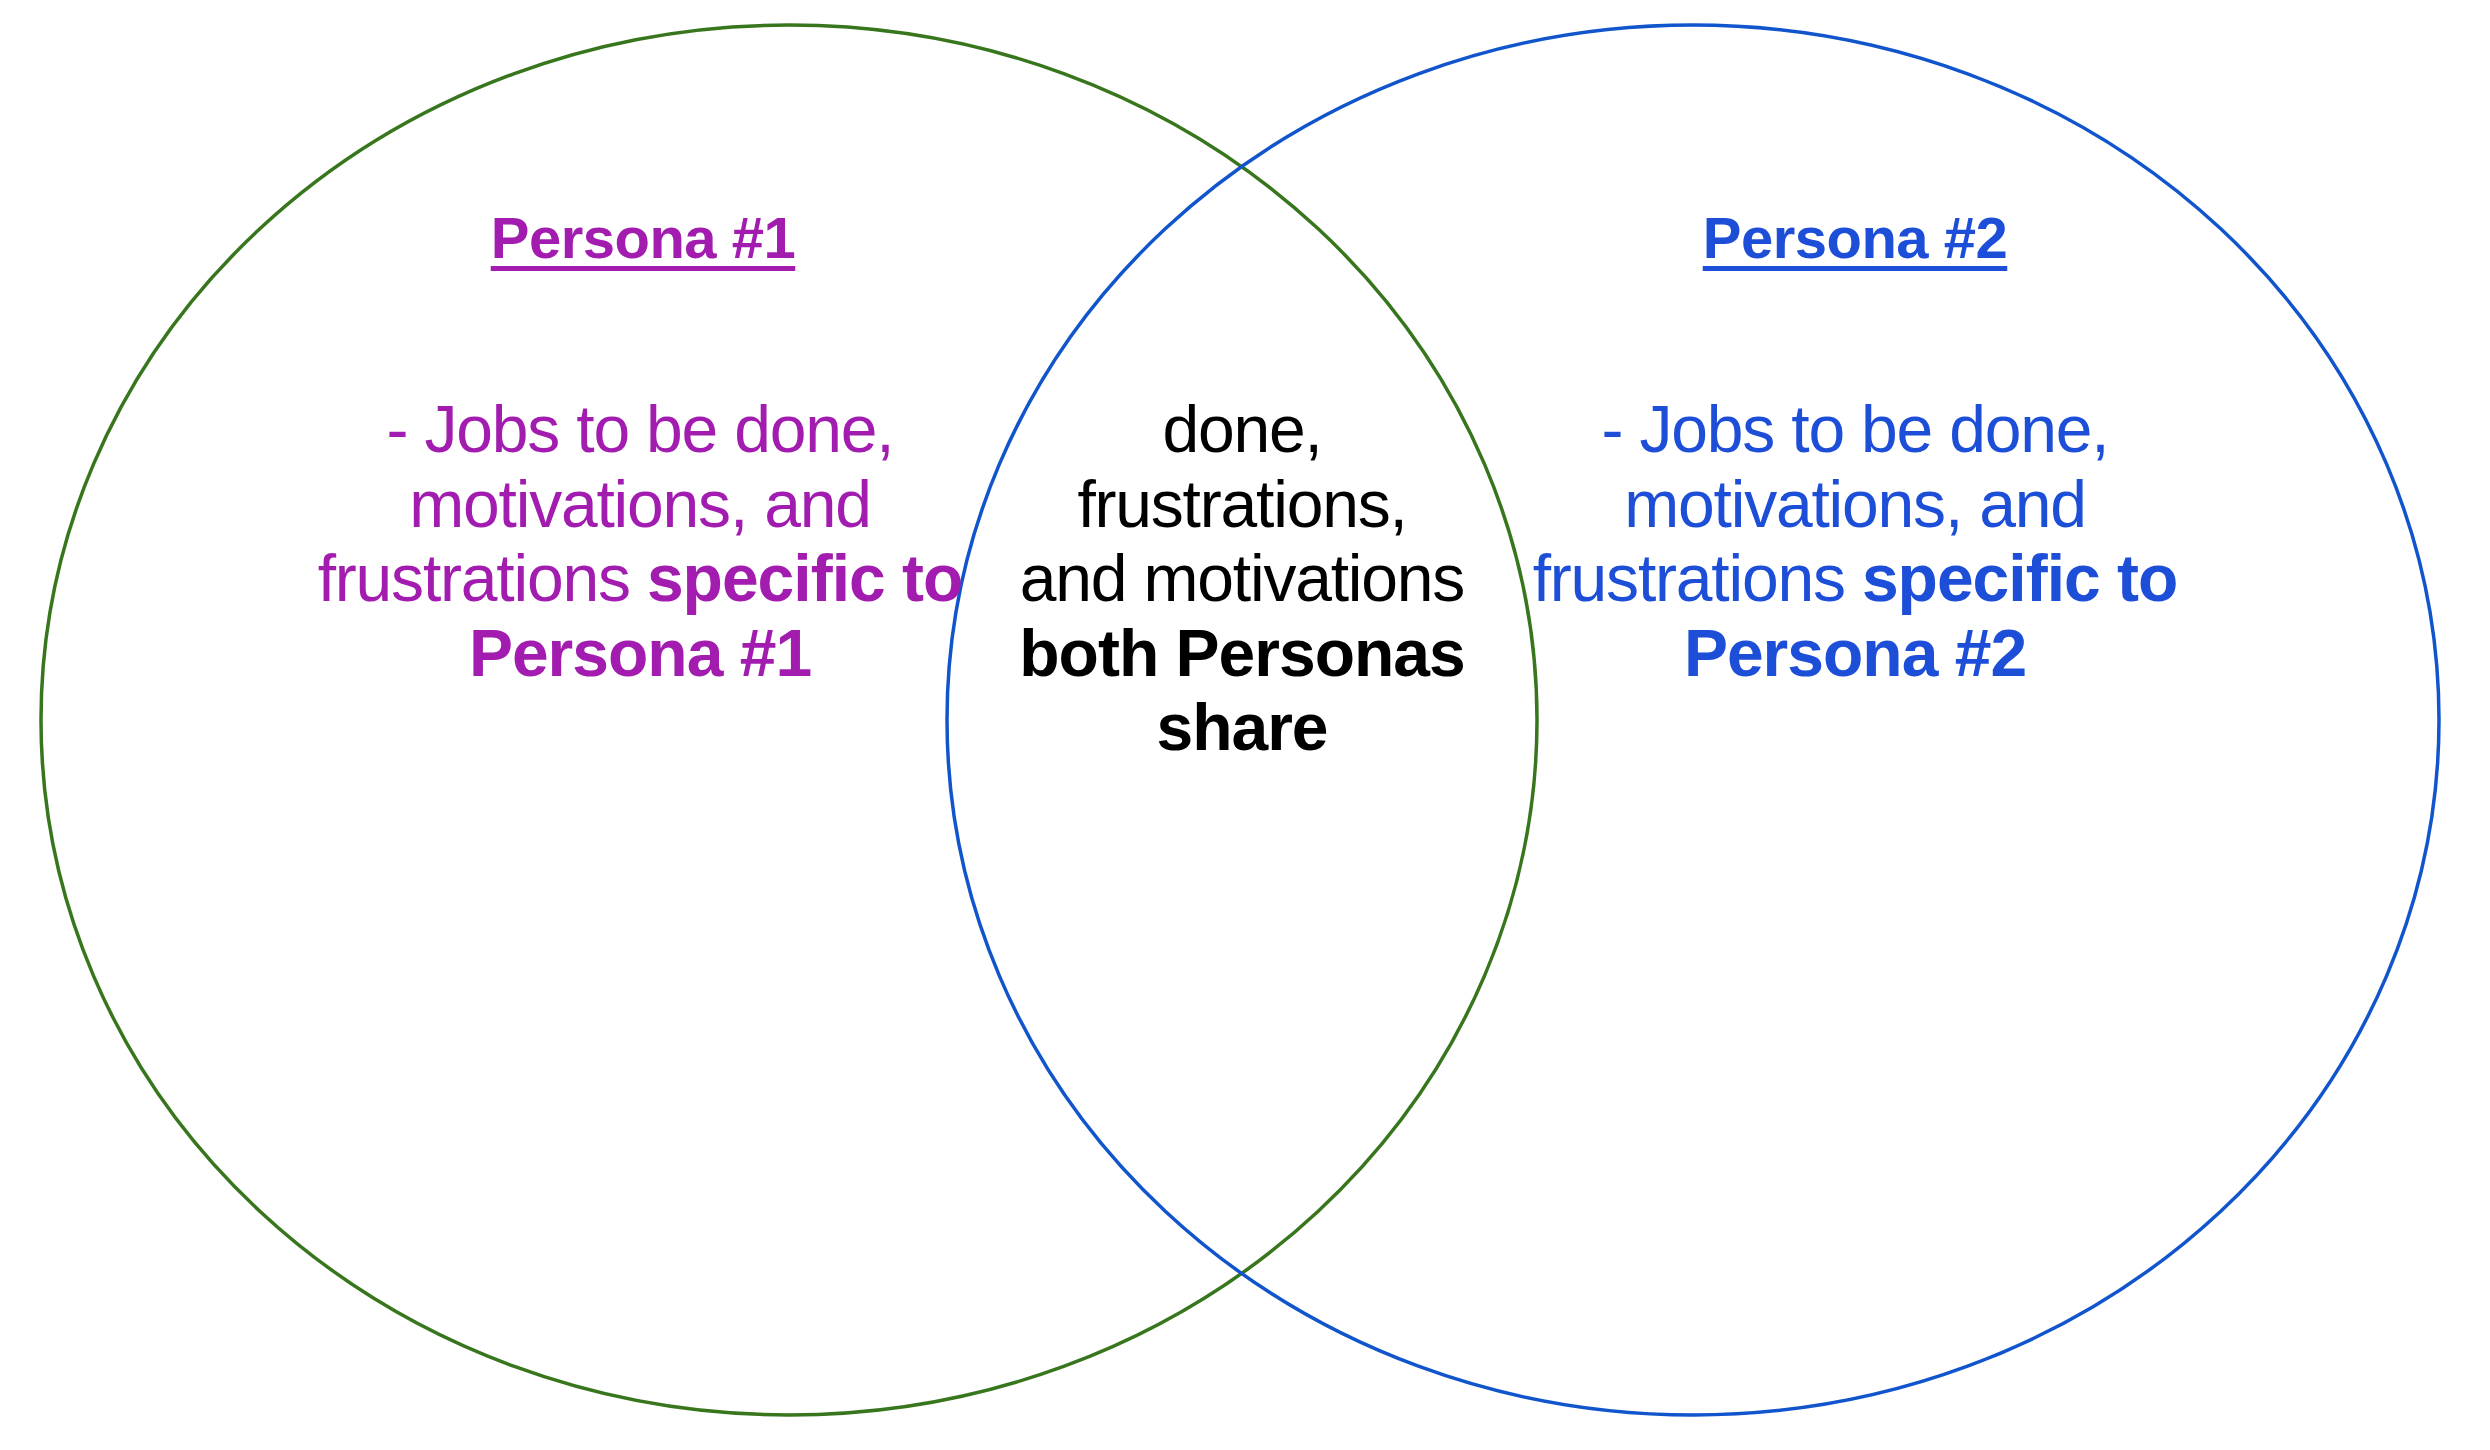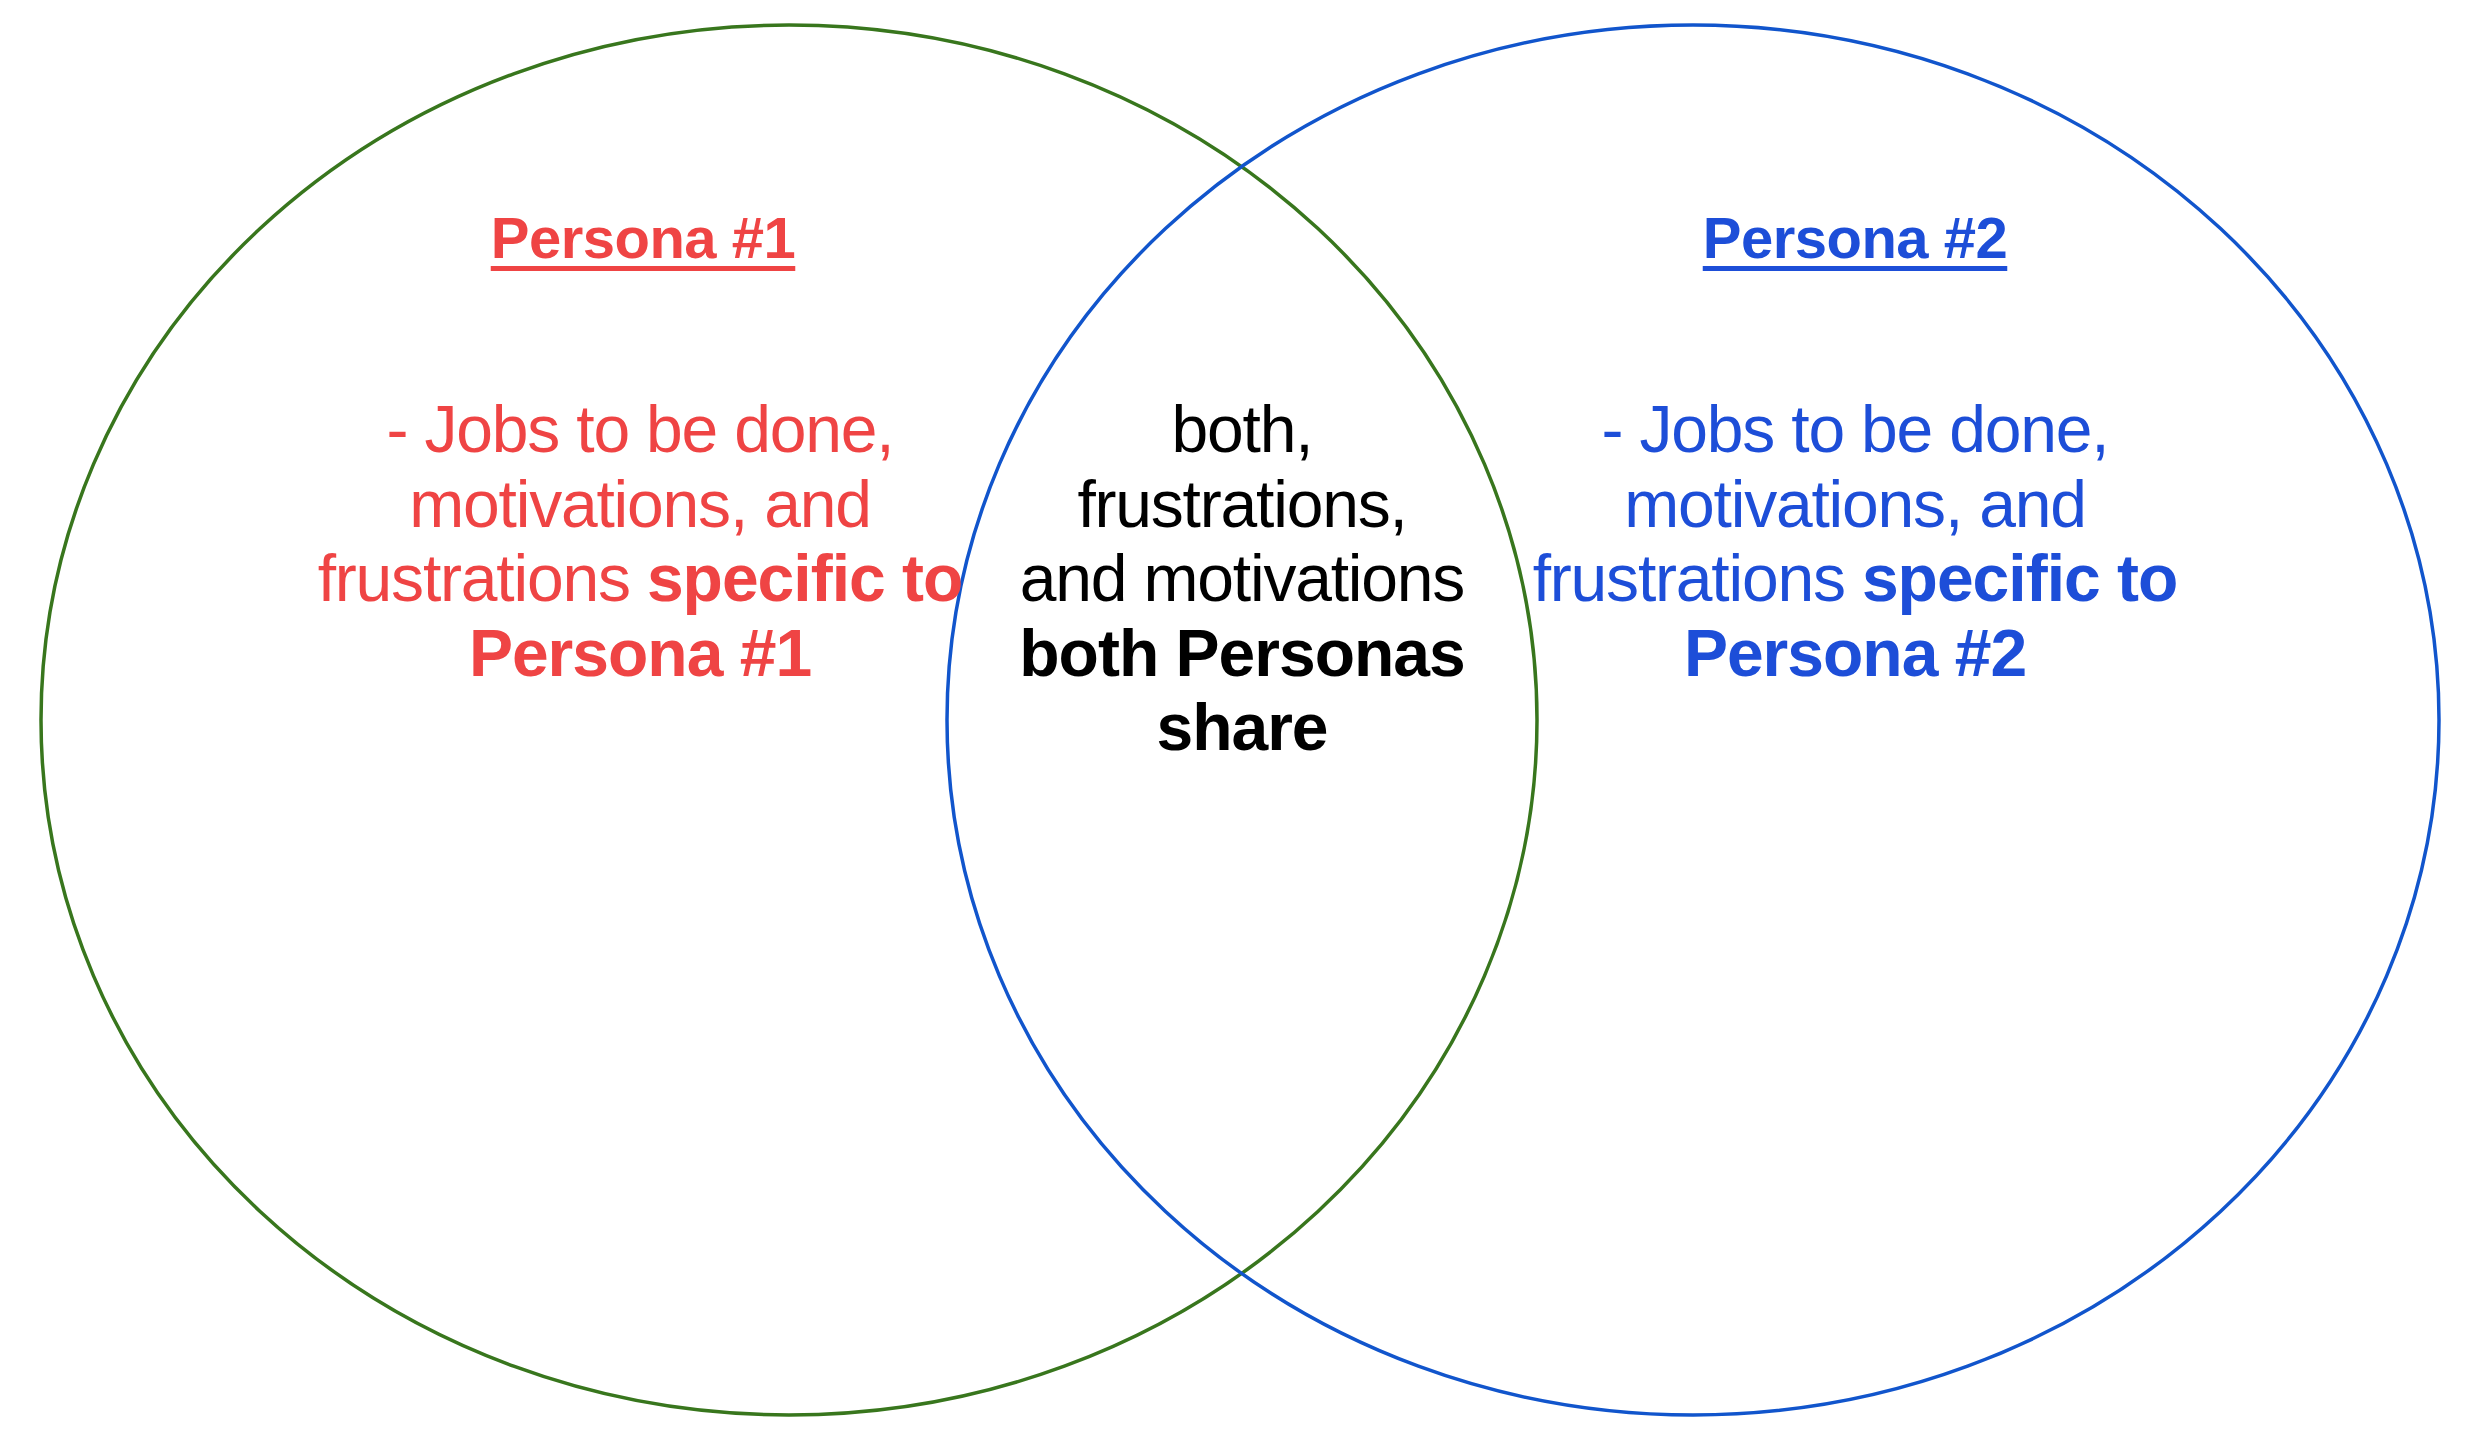--- a/index.html
+++ b/index.html
@@ -39,21 +39,21 @@
   .body-line {
     font-size: 66px;
     line-height: 74.5px;
     letter-spacing: -1.2px;
     display: block;
   }
   .body-line .bold {
     font-weight: bold;
     letter-spacing: -1px;
   }
-  .green { color: #ef4444; }
+  .green { color: #a21caf; }
   .blue { color: #1d4ed8; }
   .black { color: #000000; }
 </style>
 </head>
 <body>
 
 <svg id="venn-svg" viewBox="0 0 2490 1450" xmlns="http://www.w3.org/2000/svg">
   <ellipse cx="789" cy="720" rx="748" ry="695" fill="none" stroke="#38761d" stroke-width="3.5"></ellipse>
   <ellipse cx="1693" cy="720" rx="746" ry="695" fill="none" stroke="#1155cc" stroke-width="3.5"></ellipse>
 </svg>
@@ -63,21 +63,21 @@
 </div>
 
 <div class="text-block green" style="left:640px; top:392px;">
   <span class="body-line"><span>- Jobs to be done,</span><span class="bold"></span></span>
   <span class="body-line"><span>motivations, and</span><span class="bold"></span></span>
   <span class="body-line"><span>frustrations </span><span class="bold">specific to</span></span>
   <span class="body-line"><span></span><span class="bold">Persona #1</span></span>
 </div>
 
 <div class="text-block black" style="left:1242px; top:392px;">
-  <span class="body-line"><span>both,</span><span class="bold"></span></span>
+  <span class="body-line"><span>done,</span><span class="bold"></span></span>
   <span class="body-line"><span>frustrations,</span><span class="bold"></span></span>
   <span class="body-line"><span>and motivations</span><span class="bold"></span></span>
   <span class="body-line"><span></span><span class="bold">both Personas</span></span>
   <span class="body-line"><span></span><span class="bold">share</span></span>
 </div>
 
 <div class="text-block title blue" style="left:1855px; top:203px;">
   <span>Persona #2</span>
 </div>
 

